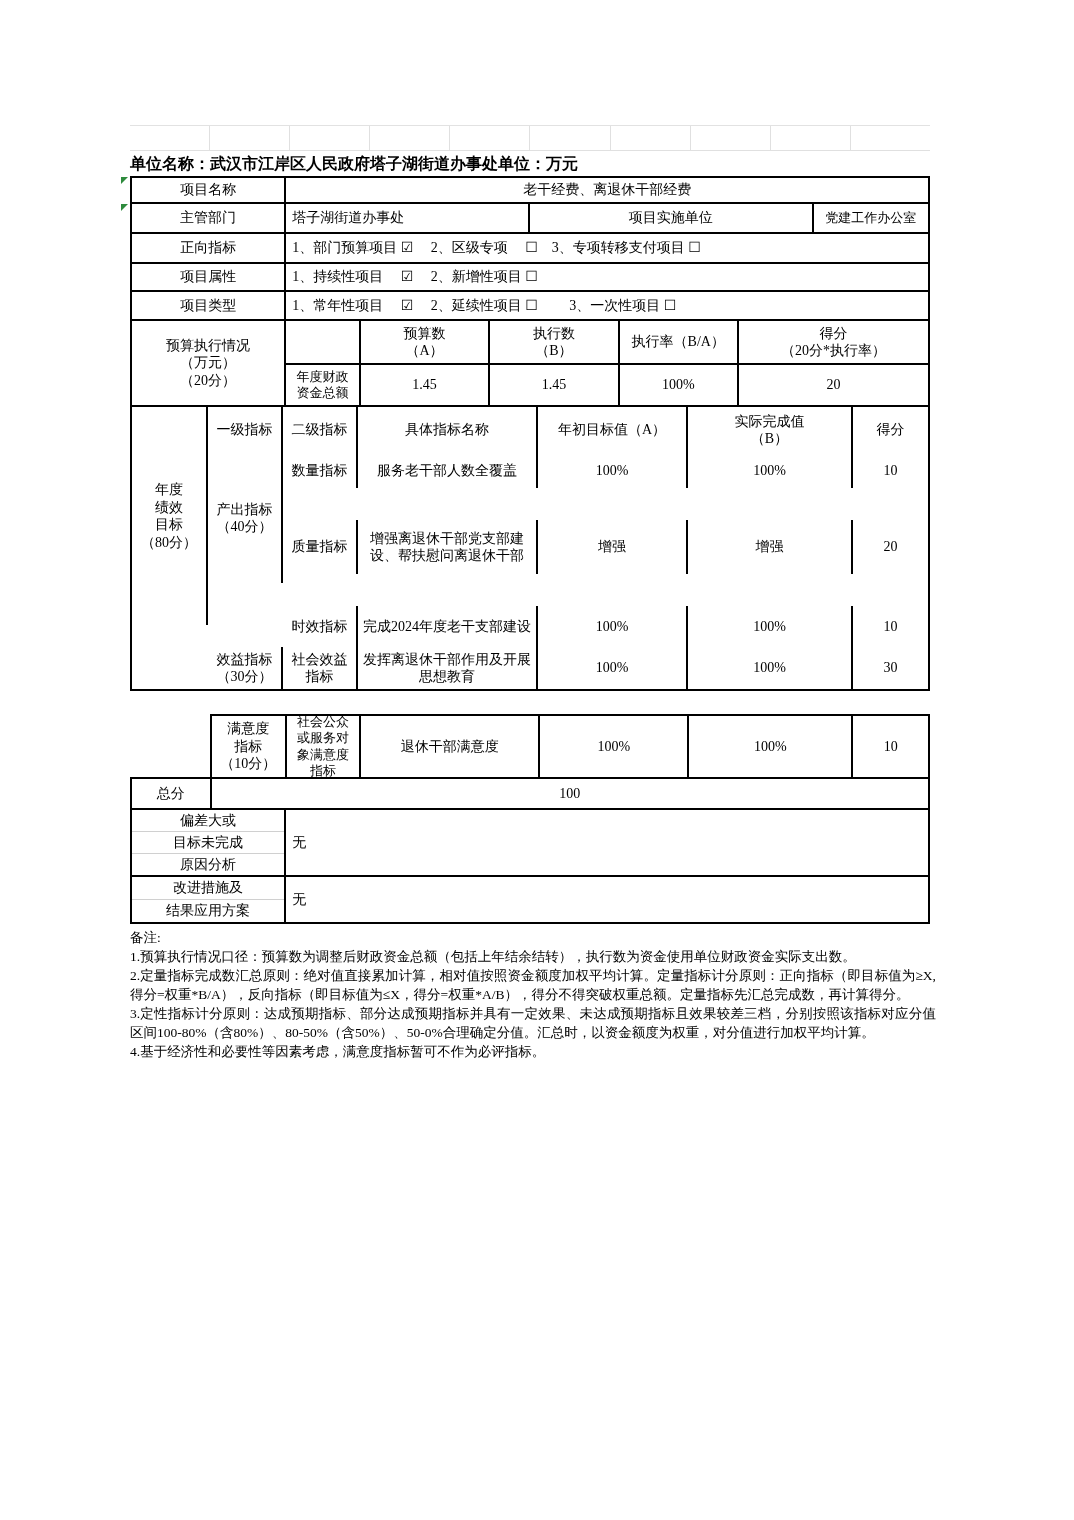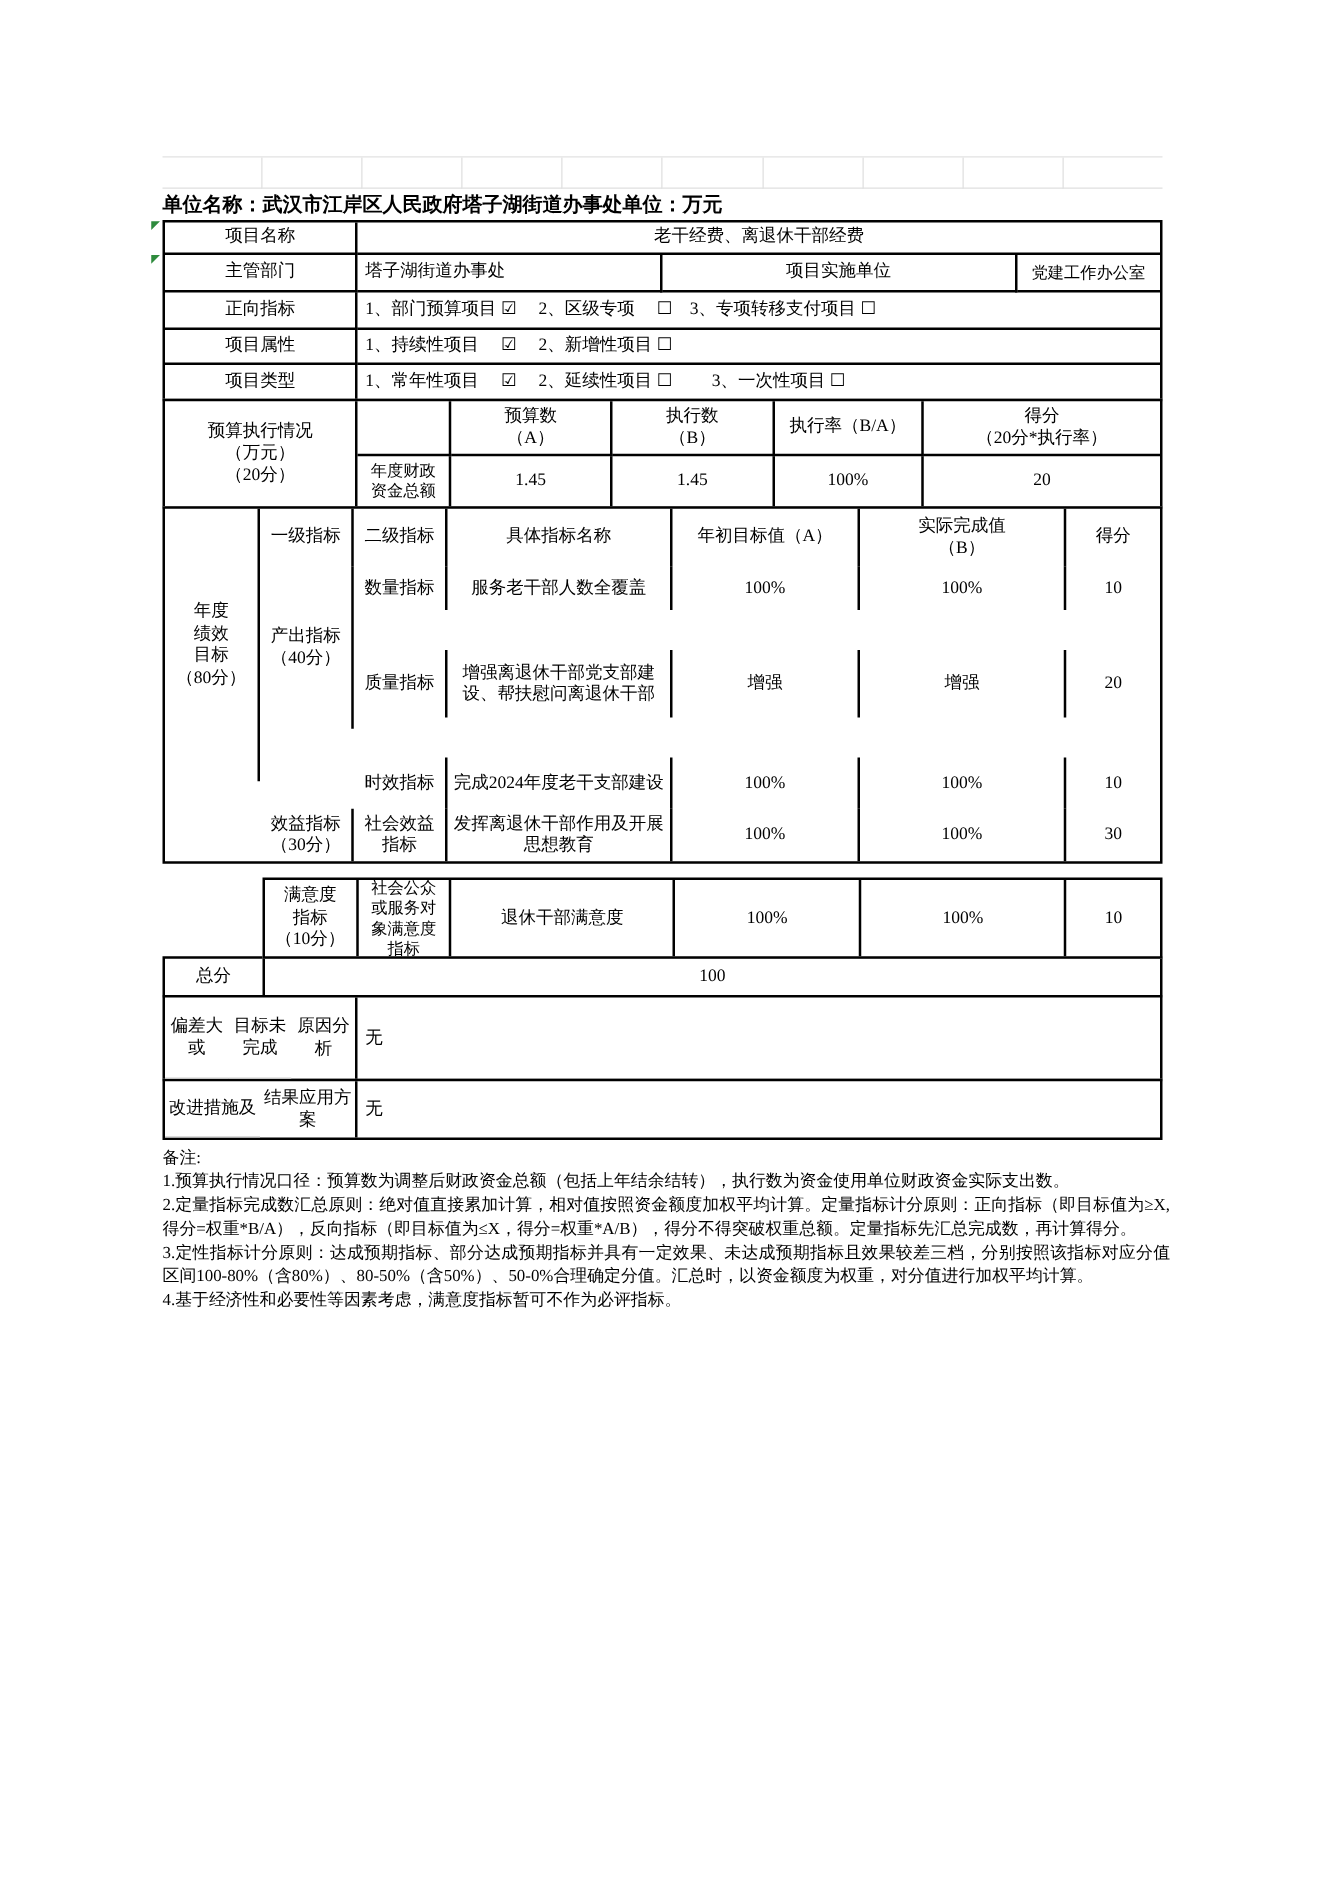--- a/index.html
+++ b/index.html
@@ -39,21 +39,21 @@
   .i-side{width:80px;} .i-l1{width:75px;} .i-l2{width:75px;} .i-name{width:180px;}
   .i-ta{width:150px;} .i-ac{width:165px;} .i-sc{width:75px;}
   .h46{height:46px;} .h35{height:35px;} .h54{height:54px;} .h41{height:41px;} .h42{height:42px;}
   .h26{height:26px;} .h30{height:30px;} .h28{height:28px;} .h27{height:27px;} .h29{height:29px;}
   .h61{height:61px;} .h65{height:65px;} .h45{height:45px;}
 
   .sat-wrap { display:flex; margin-top:11px; }
   .sat-spacer { width:80px; }
   .sat-tbl { border:2px solid #000; width:720px; }
 
-  .label-stack { display:flex; flex-direction:row; justify-content:space-between; width:100%; height:100%; }
+  .label-stack { display:flex; flex-direction:column; justify-content:space-between; width:100%; height:100%; }
   .label-stack > div { flex:1; display:flex; align-items:center; justify-content:center;
                        border-bottom:1px solid #d0d0d0; }
   .label-stack > div:last-child { border-bottom:none; }
 
   .notes { width:806px; margin-top:4px; font-size:13.5px; line-height:19px; text-align:justify; }
   .notes div { margin:0; }
 
   .pagenum { position:absolute; left:0; top:1433px; width:100%; text-align:center;
              font-size:15px; font-family:"Liberation Sans","DejaVu Sans",sans-serif; }
 
@@ -191,21 +191,21 @@
             <div class="c i-ta">100%</div>
             <div class="c i-ac">100%</div>
             <div class="c i-sc">30</div>
           </div>
         </div>
       </div>
     </div>
 
     <div class="sat-wrap">
       <div class="sat-spacer"></div>
-      <div class="tbl sat-tbl" style="margin-top:0;">
+      <div class="tbl sat-tbl" style="margin-top:12px;">
         <div class="row h61">
           <div class="c i-l1 pre">满意度
 指标
 （10分）</div>
           <div class="c i-l2 pre small">社会公众
 或服务对
 象满意度
 指标</div>
           <div class="c i-name">退休干部满意度</div>
           <div class="c i-ta">100%</div>

